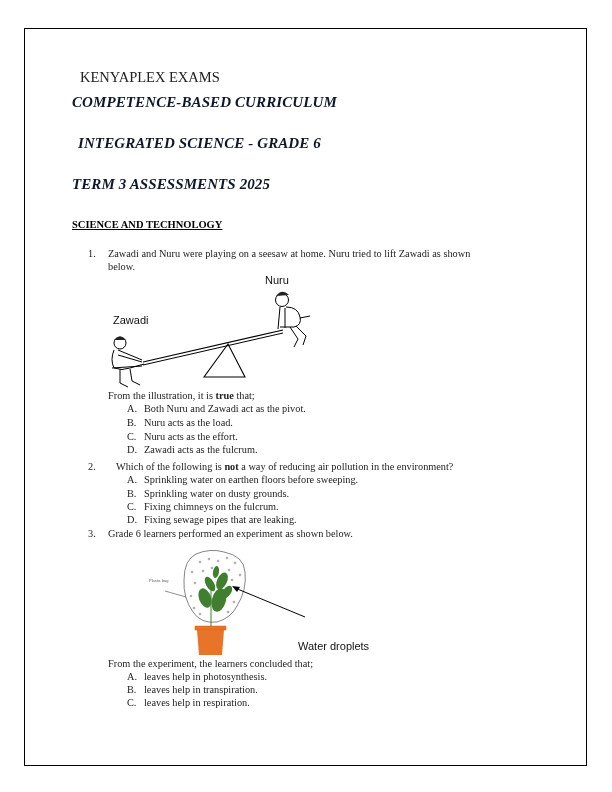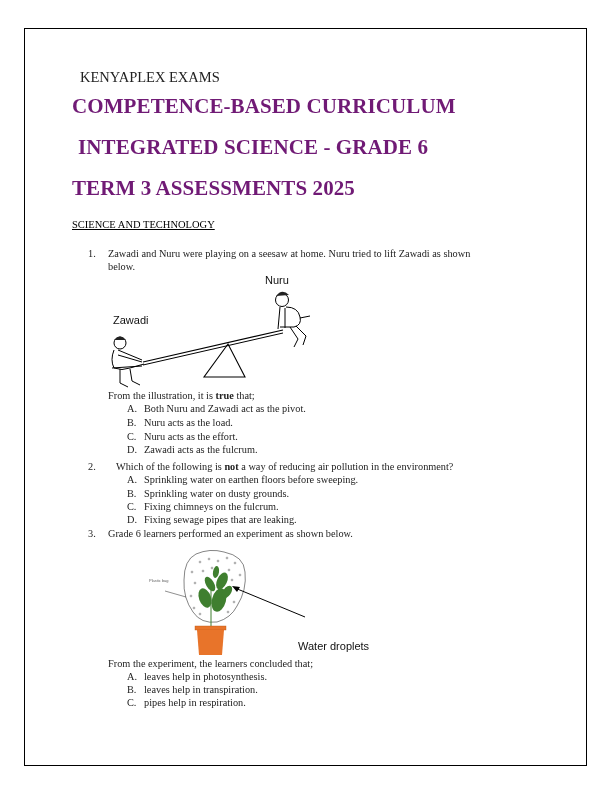--- a/index.html
+++ b/index.html
@@ -2,25 +2,25 @@
 <html><head>
 <meta charset="utf-8">
 <style>
   html, body { margin: 0; padding: 0; background: #ffffff; }
   body { width: 612px; height: 792px; position: relative; overflow: hidden;
          font-family: "Liberation Serif", "DejaVu Serif", serif; color: #111; }
   .page-border { position: absolute; left: 24px; top: 28px; width: 563px; height: 738px;
                  border: 1.5px solid #000; box-sizing: border-box; }
   .abs { position: absolute; white-space: nowrap; }
   .brand { left: 80px; top: 69px; font-size: 14.5px; font-weight: normal; color: #222; }
-  .h1 { font-size: 21px; font-weight: bold; color: #701a75; letter-spacing: 0.1px; }
+  .h1 { font-size: 15px; font-weight: bold; color: #0f172a; letter-spacing: 0.1px; font-style: italic; }
   .h1.l1 { left: 72px; top: 94px; }
   .h1.l2 { left: 78px; top: 135px; }
   .h1.l3 { left: 72px; top: 176px; }
-  .section { left: 72px; top: 219px; font-size: 10.5px; font-weight: normal; text-decoration: underline; color: #000; }
+  .section { left: 72px; top: 219px; font-size: 10.5px; font-weight: bold; text-decoration: underline; color: #000; }
   .q { font-size: 10.3px; color: #222; line-height: 13px; }
   .qnum { position: absolute; }
   .qtext { position: absolute; }
   .opt-letter { position: absolute; }
   .opt-text { position: absolute; }
   .fig-label { font-family: "Liberation Sans", "DejaVu Sans", sans-serif; color: #111; }
   svg { position: absolute; overflow: visible; }
 </style>
 </head>
 <body>
@@ -151,14 +151,14 @@
     </svg>
   </div>
 
   <span class="abs qtext" style="left:108px; top:657px;">From the experiment, the learners concluded that;</span>
 
   <span class="abs opt-letter" style="left:127px; top:670px;">A.</span>
   <span class="abs opt-text" style="left:144px; top:670px;">leaves help in photosynthesis.</span>
   <span class="abs opt-letter" style="left:127px; top:683px;">B.</span>
   <span class="abs opt-text" style="left:144px; top:683px;">leaves help in transpiration.</span>
   <span class="abs opt-letter" style="left:127px; top:696px;">C.</span>
-  <span class="abs opt-text" style="left:144px; top:696px;">pipes help in respiration.</span>
+  <span class="abs opt-text" style="left:144px; top:696px;">leaves help in respiration.</span>
 </div>
 
 </body></html>

